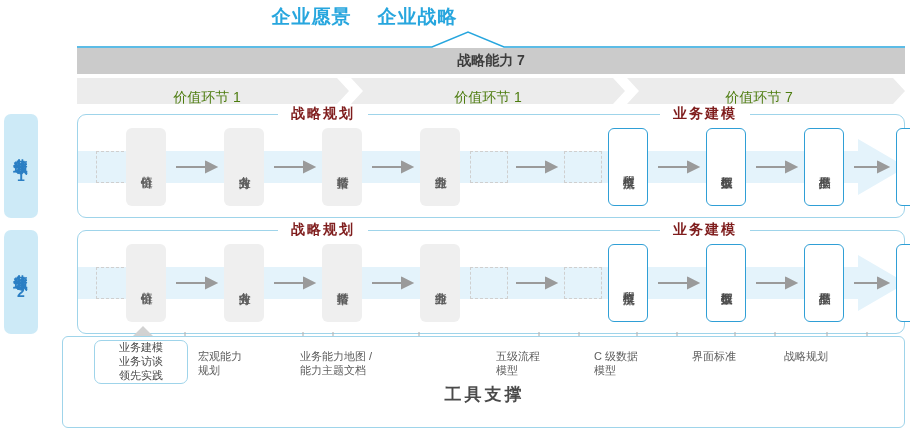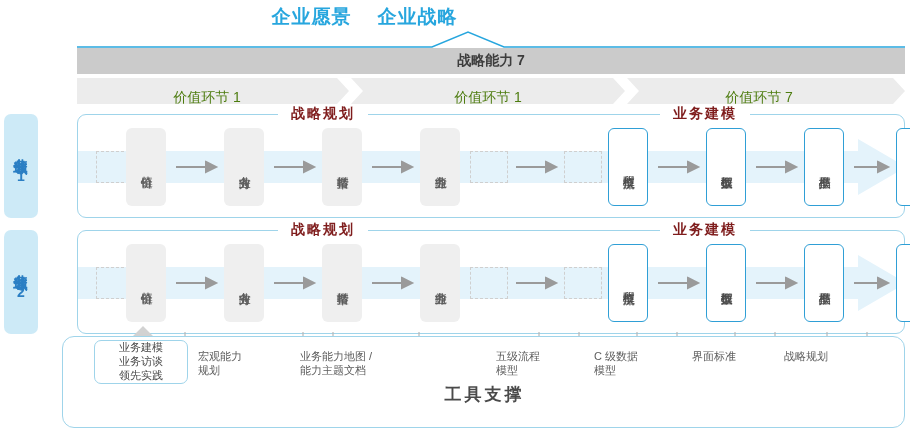--- a/index.html
+++ b/index.html
@@ -89,21 +89,21 @@
     position: absolute; top: 36px; width: 38px; height: 32px;
     border: 1px dashed #cfcfcf; background: transparent;
   }
 
   
   .arrow { position: absolute; top: 44px; height: 16px; }
 
   
   .tool-box {
     position: absolute; left: 62px; top: 336px; width: 843px; height: 92px;
-    border: 1px solid #9fd4ea; border-radius: 12px; background: #fff;
+    border: 1px solid #9fd4ea; border-radius: 6px; background: #fff;
   }
   .tool-title {
     position: absolute; left: 0; top: 46px; width: 843px; text-align: center;
     color: #4a4a4a; font-size: 17px; font-weight: bold; letter-spacing: 3px;
   }
   .tool-note {
     position: absolute; top: 340px; left: 94px; width: 94px; height: 44px;
     border: 1px solid #9fd4ea; border-radius: 7px; background: #fff;
     display: flex; flex-direction: column; align-items: center; justify-content: center;
     color: #4a4a4a; font-size: 11px; line-height: 1.25;

